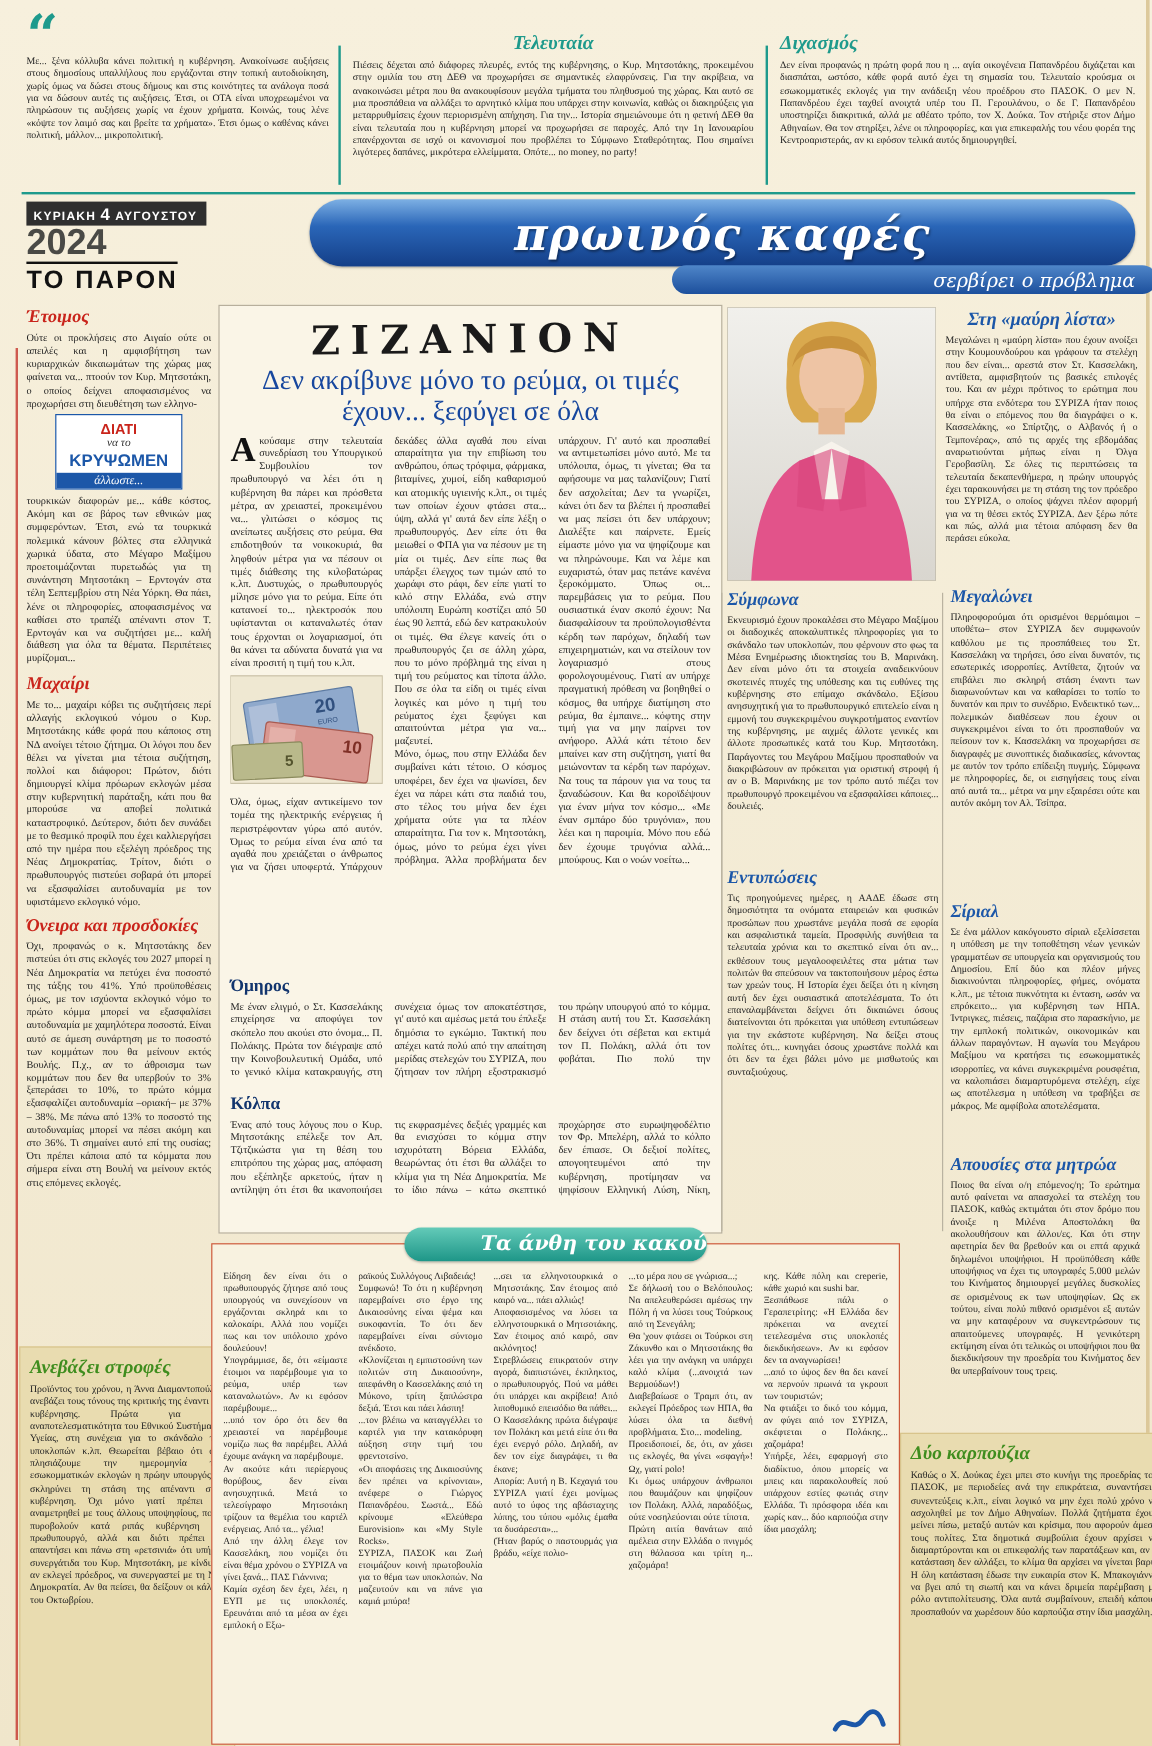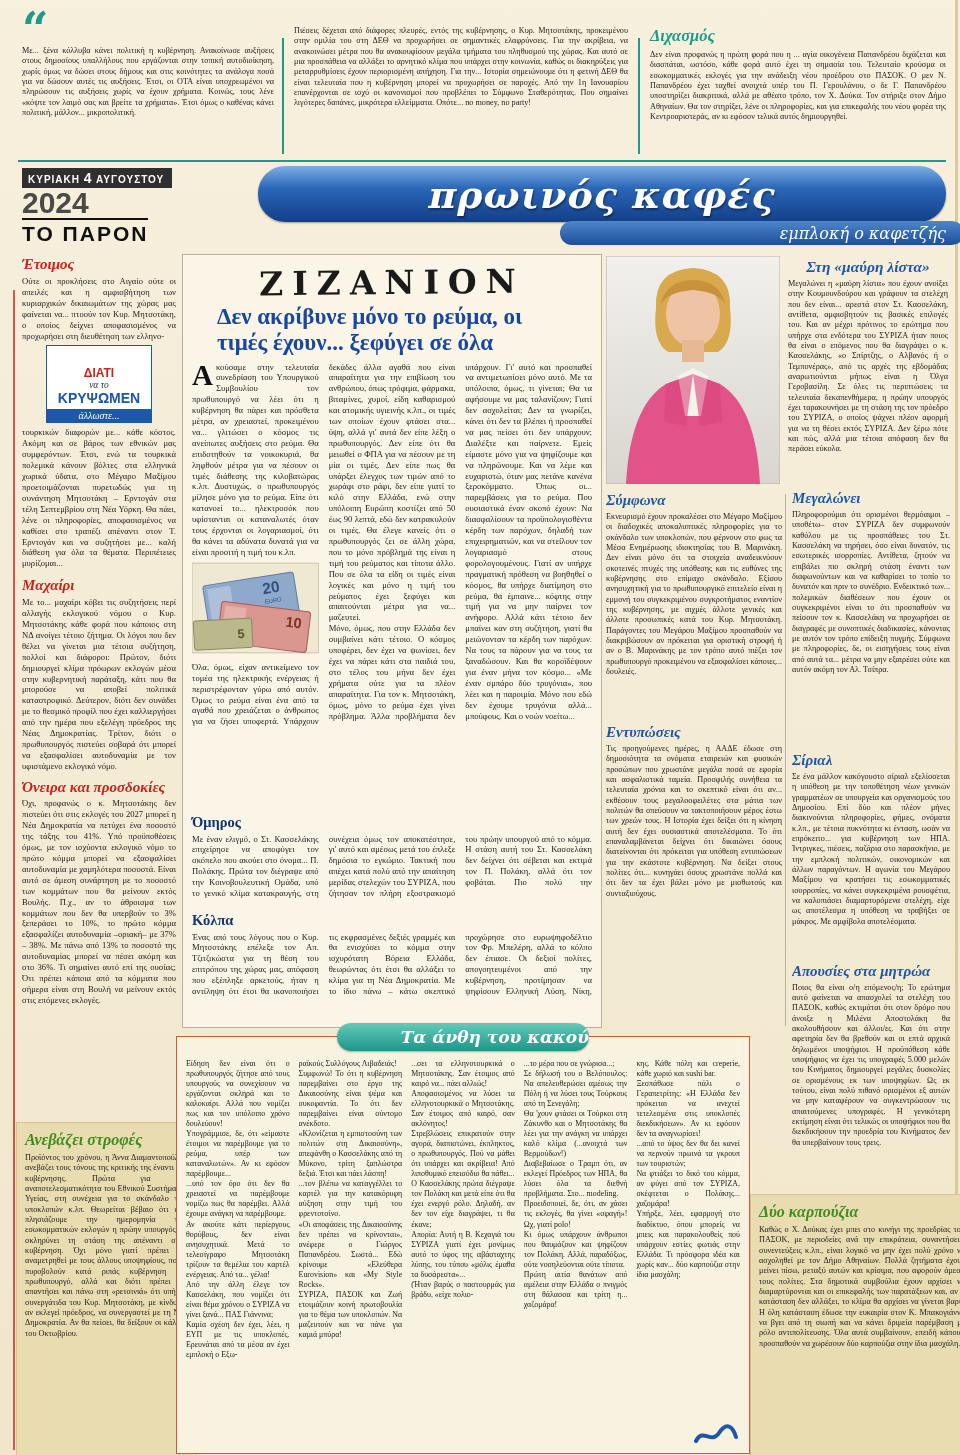--- a/index.html
+++ b/index.html
@@ -28,26 +28,26 @@
           display:flex;align-items:center;justify-content:flex-end;padding-right:18px}
   .subbanner span{color:#fff;font-family:"DejaVu Serif",serif;font-style:italic;font-size:16px}
   .datebar{background:#2f2f2f;color:#fff;display:inline-block;padding:2px 8px 2px 6px;
           font-family:"Liberation Sans",sans-serif;font-size:10px;font-weight:bold;letter-spacing:1px}
   .datebar b{font-size:14px}
   .year{font-family:"Liberation Sans",sans-serif;font-size:30px;font-weight:bold;color:#4a4a46;line-height:1}
   .paper-name{font-family:"Liberation Sans",sans-serif;font-weight:900;font-size:21px;color:#111;
           letter-spacing:2px;border-top:2px solid #111;display:inline-block;padding-top:2px}
   .zizanion{font-family:"DejaVu Serif",serif;font-weight:bold;font-size:33px;letter-spacing:9px;
           text-align:center;transform:rotate(-.6deg);color:#1a1a1a}
-  .headline{color:#17479e;font-weight:bold;font-size:23px;line-height:1.12;text-align:left;padding:2px 34px 6px}
+  .headline{color:#17479e;font-weight:normal;font-size:23px;line-height:1.12;text-align:center;padding:2px 34px 6px}
   .center-box{background:#faf5e7;border:1px solid #b7af9c}
   .cols3{column-count:3;column-gap:10px}
   .dropcap::first-letter{float:left;font-size:29px;line-height:25px;font-weight:bold;padding:1px 3px 0 0;color:#111}
   .promo{width:104px;margin:4px auto;border:1px solid #1c57a8;background:#fff;text-align:center}
-  .promo .l1{color:#c9241b;font-weight:bold;font-size:12px;padding-top:20px;font-family:"Liberation Sans",sans-serif}
+  .promo .l1{color:#c9241b;font-weight:bold;font-size:12px;padding-top:5px;font-family:"Liberation Sans",sans-serif}
   .promo .l2{font-style:italic;font-size:9.5px;color:#333}
   .promo .l3{color:#1c57a8;font-weight:bold;font-size:14px;font-family:"Liberation Sans",sans-serif;padding-bottom:3px}
   .promo .l4{background:#1c57a8;color:#fff;font-style:italic;font-size:10px;padding:1px 0}
   .beige{background:#e9dcb0;border:1px solid #d8c48c;padding:8px 8px}
   .bottom-box{border:1.5px solid #cc5a3a;background:#f8f2e0}
   .flower-banner{position:absolute;left:50%;transform:translateX(-50%);top:-14px;width:252px;height:28px;
           background:linear-gradient(180deg,#63cab8 0%,#1e9688 100%);border-radius:15px;
           display:flex;align-items:center;justify-content:flex-end;box-shadow:0 1px 2px rgba(0,0,0,.3)}
   .flower-banner span{color:#fff;font-family:"DejaVu Serif",serif;font-style:italic;font-weight:bold;font-size:17px}
   .bcols{display:flex;gap:9px;padding:22px 9px 8px}
@@ -64,20 +64,21 @@
   <div class="abs" style="left:955px;top:0;width:3px;height:1455px;background:#d9c493;opacity:.9"></div>
 
   <div class="abs" style="left:22px;top:14px;width:252px;height:142px">
     <div class="quote-mark">“</div>
     <div class="jtxt b82 clip" style="height:112px;margin-top:2px">Με... ξένα κόλλυβα κάνει πολιτική η κυβέρνηση. Ανακοίνωσε αυξήσεις στους δημοσίους υπαλλήλους που εργάζονται στην τοπική αυτοδιοίκηση, χωρίς όμως να δώσει στους δήμους και στις κοινότητες τα ανάλογα ποσά για να δώσουν αυτές τις αυξήσεις. Έτσι, οι ΟΤΑ είναι υποχρεωμένοι να πληρώσουν τις αυξήσεις χωρίς να έχουν χρήματα. Κοινώς, τους λένε «κόψτε τον λαιμό σας και βρείτε τα χρήματα». Έτσι όμως ο καθένας κάνει πολιτική, μάλλον... μικροπολιτική.</div>
   </div>
 
   <div class="abs vline" style="left:282px;top:38px;height:116px"></div>
 
   <div class="abs" style="left:294px;top:26px;width:334px;height:132px">
+    <div class="teal-h" style="text-align:center">Τελευταία</div>
     <div class="jtxt b82 clip" style="height:108px">Πιέσεις δέχεται από διάφορες πλευρές, εντός της κυβέρνησης, ο Κυρ. Μητσοτάκης, προκειμένου στην ομιλία του στη ΔΕΘ να προχωρήσει σε σημαντικές ελαφρύνσεις. Για την ακρίβεια, να ανακοινώσει μέτρα που θα ανακουφίσουν μεγάλα τμήματα του πληθυσμού της χώρας. Και αυτό σε μια προσπάθεια να αλλάξει το αρνητικό κλίμα που υπάρχει στην κοινωνία, καθώς οι διακηρύξεις για μεταρρυθμίσεις έχουν περιορισμένη απήχηση. Για την... Ιστορία σημειώνουμε ότι η φετινή ΔΕΘ θα είναι τελευταία που η κυβέρνηση μπορεί να προχωρήσει σε παροχές. Από την 1η Ιανουαρίου επανέρχονται σε ισχύ οι κανονισμοί που προβλέπει το Σύμφωνο Σταθερότητας. Που σημαίνει λιγότερες δαπάνες, μικρότερα ελλείμματα. Οπότε... no money, no party!</div>
   </div>
 
   <div class="abs vline" style="left:638px;top:38px;height:116px"></div>
 
   <div class="abs" style="left:650px;top:26px;width:296px;height:132px">
     <div class="teal-h">Διχασμός</div>
     <div class="jtxt b82 clip" style="height:108px">Δεν είναι προφανώς η πρώτη φορά που η ... αγία οικογένεια Παπανδρέου διχάζεται και διασπάται, ωστόσο, κάθε φορά αυτό έχει τη σημασία του. Τελευταίο κρούσμα οι εσωκομματικές εκλογές για την ανάδειξη νέου προέδρου στο ΠΑΣΟΚ. Ο μεν Ν. Παπανδρέου έχει ταχθεί ανοιχτά υπέρ του Π. Γερουλάνου, ο δε Γ. Παπανδρέου υποστηρίζει διακριτικά, αλλά με αθέατο τρόπο, τον Χ. Δούκα. Τον στήριξε στον Δήμο Αθηναίων. Θα τον στηρίξει, λένε οι πληροφορίες, και για επικεφαλής του νέου φορέα της Κεντροαριστεράς, αν κι εφόσον τελικά αυτός δημιουργηθεί.</div>
   </div>
 
@@ -90,21 +91,21 @@
       <span>ΑΥΓΟΥΣΤΟΥ</span>
     </div>
     <div class="year">2024</div>
     <div class="paper-name">ΤΟ ΠΑΡΟΝ</div>
   </div>
 
   <div class="abs banner" style="left:258px;top:166px;width:688px;height:56px">
     <span class="banner-title">πρωινός καφές</span>
   </div>
   <div class="abs subbanner" style="left:560px;top:221px;width:386px;height:24px">
-    <span>εμπλοκή ο καφετζής</span>
+    <span>σερβίρει ο πρόβλημα</span>
   </div>
 
   <div class="abs clip" style="left:22px;top:256px;width:154px;height:864px">
     <div class="red-h">Έτοιμος</div>
     <div class="jtxt b86">Ούτε οι προκλήσεις στο Αιγαίο ούτε οι απειλές και η αμφισβήτηση των κυριαρχικών δικαιωμάτων της χώρας μας φαίνεται να... πτοούν τον Κυρ. Μητσοτάκη, ο οποίος δείχνει αποφασισμένος να προχωρήσει στη διευθέτηση των ελληνο-</div>
     <div class="promo">
       <div class="l1">ΔΙΑΤΙ</div>
       <div class="l2">να το</div>
       <div class="l3">ΚΡΥΨΩΜΕΝ</div>
       <div class="l4">άλλωστε...</div>

